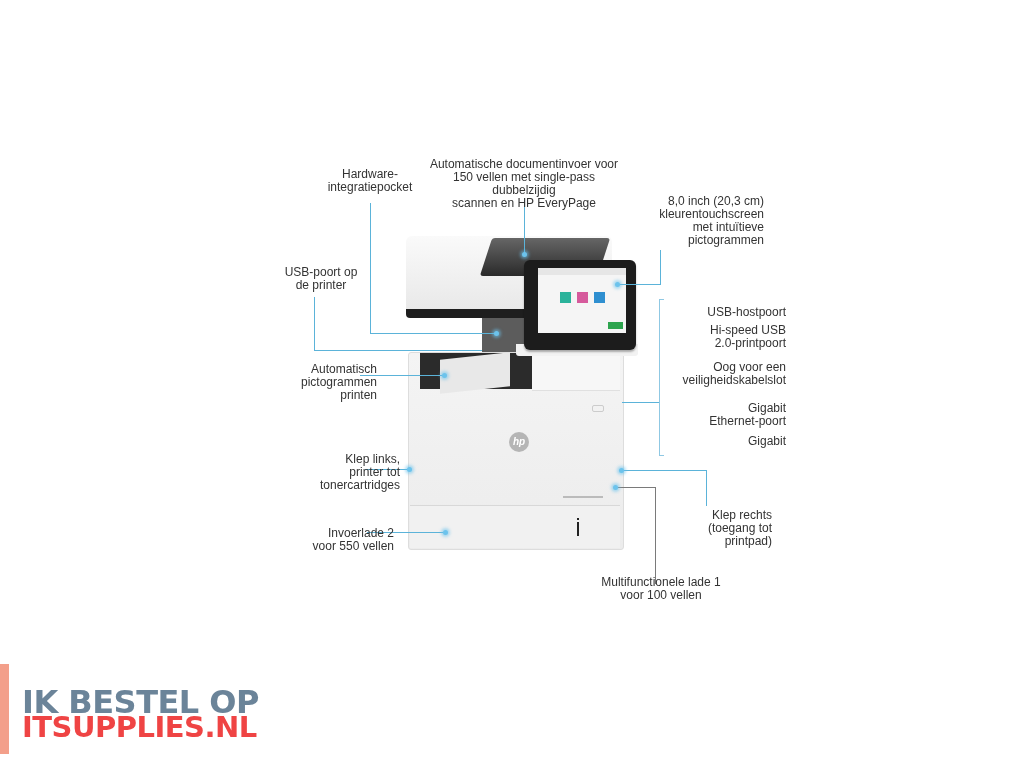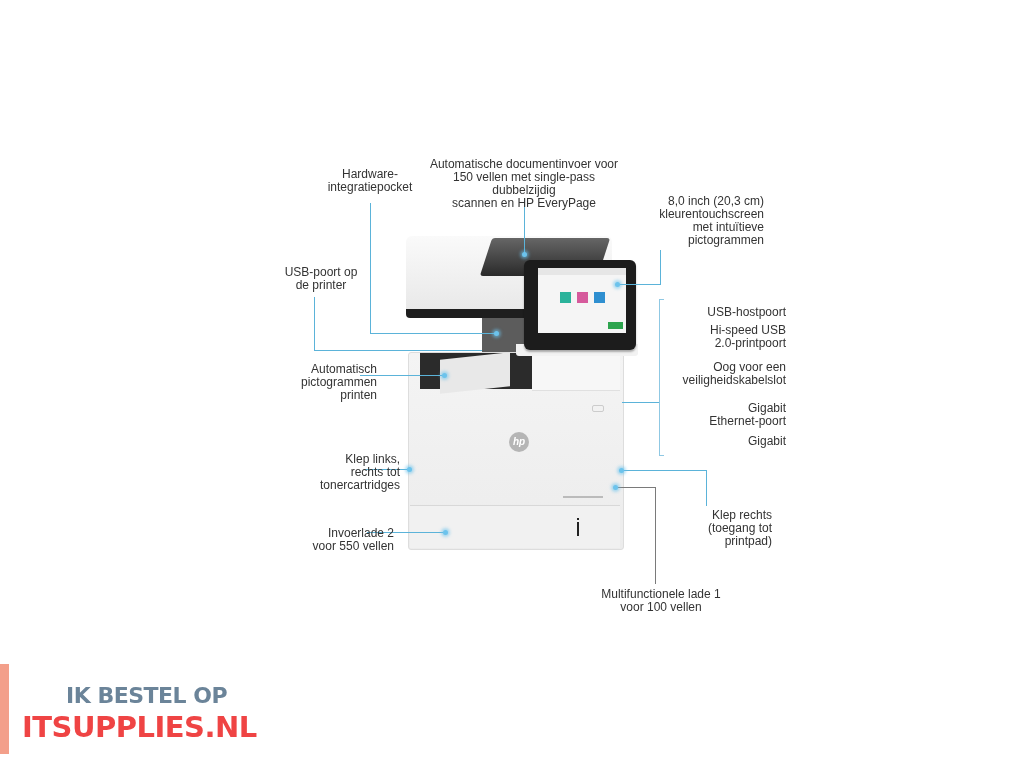--- a/index.html
+++ b/index.html
@@ -33,22 +33,22 @@
   .tile { position:absolute; width:11px; height:11px; }
   .scr-btn { left:608px; top:322px; width:15px; height:7px; background:#2da44e; }
   .hp-logo { left:509px; top:432px; width:20px; height:20px; border-radius:50%; background:#b5b5b5;
              color:#fff; font-size:10px; font-style:italic; font-weight:bold; text-align:center; line-height:20px; }
   .model { left:563px; top:496px; width:40px; height:2px; background:#bbb; }
   .btn-slot { left:592px; top:405px; width:10px; height:5px; border:1px solid #ccc; border-radius:2px; }
   .handle { left:577px; top:522px; width:2px; height:14px; background:#222; }
   .handle-dot { left:577px; top:518px; width:2px; height:2px; background:#222; }
   
   .logo-bar { position:absolute; left:0; top:664px; width:9px; height:90px; background:#f39f8a; }
-  .logo1 { position:absolute; left:22px; top:683px; font-size:22px; font-weight:900; color:#6b8499;
-           letter-spacing:-0.5px; font-family:"DejaVu Sans", sans-serif;margin-left:44px; }
+  .logo1 { position:absolute; left:22px; top:683px; font-size:32px; font-weight:900; color:#6b8499;
+           letter-spacing:-0.5px; font-family:"DejaVu Sans", sans-serif; }
   .logo2 { position:absolute; left:22px; top:710px; font-size:29px; font-weight:900; color:#ef4444;
            letter-spacing:-0.5px; font-family:"DejaVu Sans", sans-serif; }
   .bracket { position:absolute; left:659px; top:299px; width:4px; height:155px; border:1px solid #8fc8e3; border-right:none; }
 </style>
 </head>
 <body>
 
 <div class="pr body-main"></div>
 <div class="pr tray2"></div>
 <div class="pr scanner"></div>
@@ -114,28 +114,28 @@
 <div class="lbl r" style="left:644px;top:195px;width:120px;">8,0 inch (20,3 cm)
 kleurentouchscreen
 met intuïtieve
 pictogrammen</div>
 <div class="lbl c" style="left:276px;top:266px;width:90px;">USB-poort op
 de printer</div>
 <div class="lbl r" style="left:297px;top:363px;width:80px;">Automatisch
 pictogrammen
 printen</div>
 <div class="lbl r" style="left:300px;top:453px;width:100px;">Klep links,
-rechts tot
+printer tot
 tonercartridges</div>
 <div class="lbl r" style="left:294px;top:527px;width:100px;">Invoerlade 2
 voor 550 vellen</div>
 <div class="lbl r" style="left:672px;top:509px;width:100px;">Klep rechts
 (toegang tot
 printpad)</div>
-<div class="lbl c" style="left:596px;top:588px;width:130px;text-align:center;">Multifunctionele lade 1
+<div class="lbl c" style="left:596px;top:576px;width:130px;text-align:center;">Multifunctionele lade 1
 voor 100 vellen</div>
 
 <div class="lbl r" style="left:666px;top:306px;width:120px;">USB-hostpoort</div>
 <div class="lbl r" style="left:666px;top:324px;width:120px;">Hi-speed USB
 2.0-printpoort</div>
 <div class="lbl r" style="left:666px;top:361px;width:120px;">Oog voor een
 veiligheidskabelslot</div>
 <div class="lbl r" style="left:666px;top:402px;width:120px;">Gigabit
 Ethernet-poort</div>
 <div class="lbl r" style="left:666px;top:435px;width:120px;">Gigabit</div>

